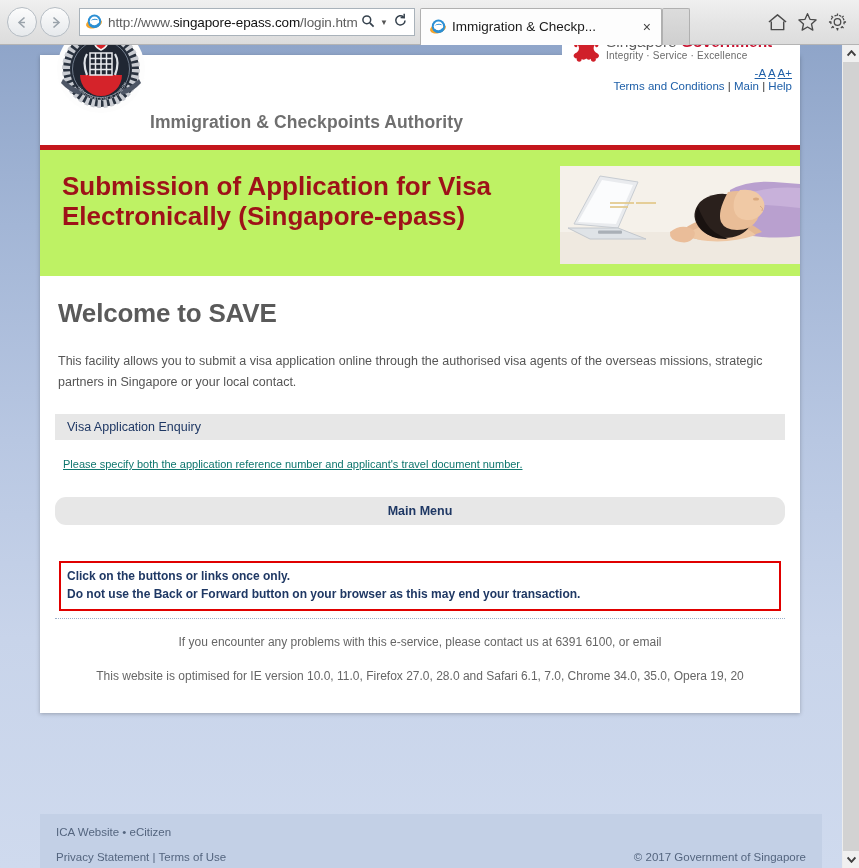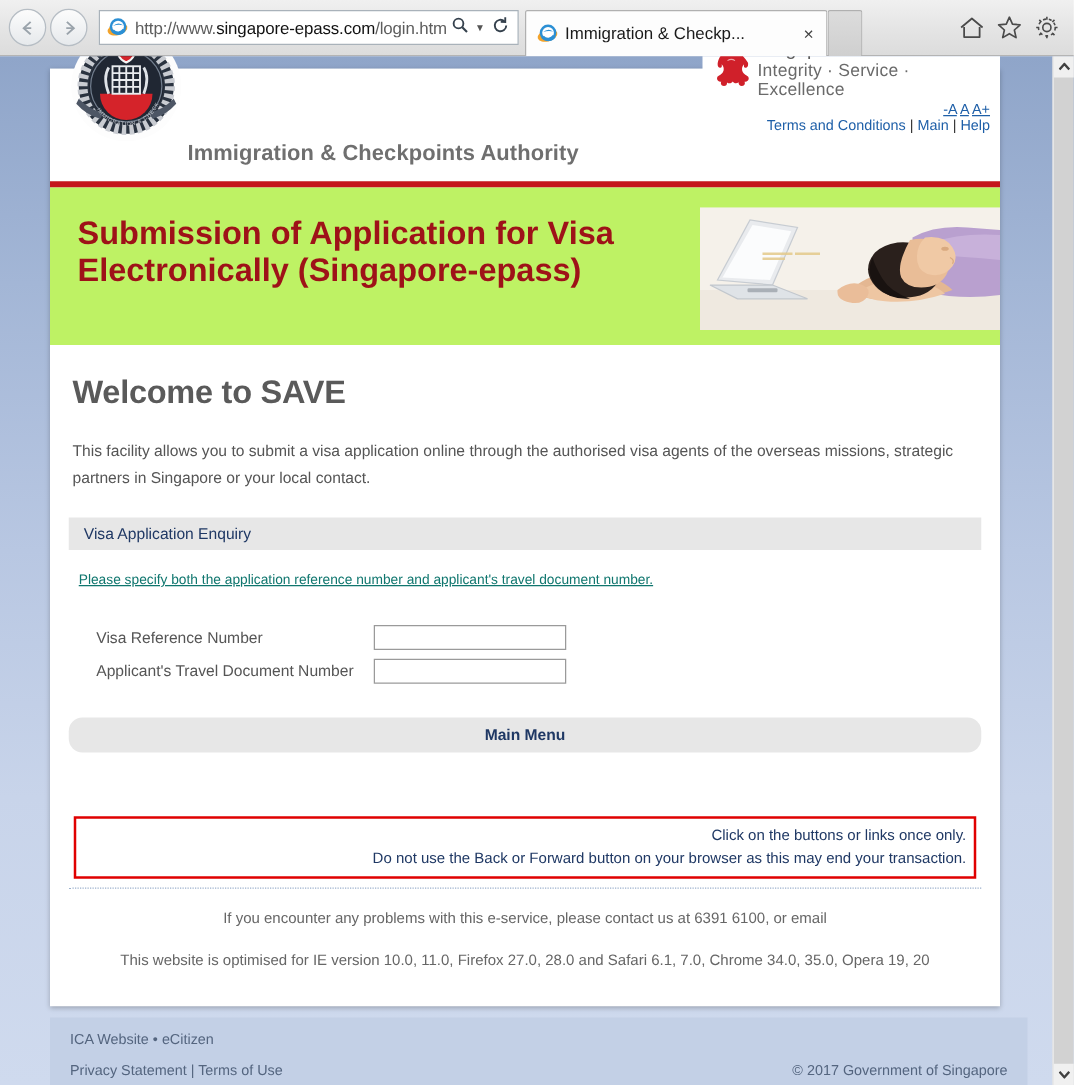--- a/index.html
+++ b/index.html
@@ -167,21 +167,21 @@
     width: 238px;
     background: #ffffff;
     padding: 4px 8px 5px 8px;
     text-align: right;
   }
   .sg-gov-row { display: flex; align-items: center; justify-content: flex-start; gap: 6px; }
   .lion-logo { width: 30px; height: 32px; flex: none; }
   .sg-gov-text { text-align: left; line-height: 1.08; }
   .sg-gov-line1 { font-size: 15.5px; color: #5b5b5b; }
   .sg-gov-line1 .gov { color: #c8102e; font-weight: bold; }
-  .sg-gov-line2 { font-size: 14px; color: #6a6a6a; letter-spacing: 0.2px; }
+  .sg-gov-line2 { font-size: 10px; color: #6a6a6a; letter-spacing: 0.2px; }
   .font-sizer { margin-top: 3px; font-size: 11.5px; color: #1e5fa8; text-align: right; }
   .font-sizer a { color: #1e5fa8; text-decoration: underline; }
   .hdr-links { margin-top: 1px; font-size: 11.5px; color: #1e5fa8; text-align: right; }
   .hdr-links a { color: #1e5fa8; }
   .hdr-links span.sep { color: #333; text-decoration: none; }
 
   
   .banner {
     position: relative;
     height: 126px;
@@ -254,26 +254,26 @@
     margin: 27px 0 0 0;
     background: #e7e7e7;
     padding: 7px 0;
     text-align: center;
     font-size: 12.5px;
     font-weight: bold;
     color: #1f3864;
     border-radius: 11px;
   }
   .warning-box {
-    margin: 51px 4px 0 4px;
+    margin: 36px 4px 0 4px;
     border: 2px solid #e00000;
     padding: 5px 6px 6px 6px;
-    text-align: right;
+    text-align: left;
     font-size: 12px;
-    font-weight: normal;
+    font-weight: bold;
     color: #1f3864;
     line-height: 1.45;
   }
   .dotted-sep {
     margin: 7px 0 0 0;
     border-top: 1px dotted #9bb0cc;
   }
   .contact-line {
     margin: 16px 0 0 0;
     text-align: center;
@@ -511,30 +511,20 @@
     <div class="content">
 
       <div class="welcome-h1">Welcome to SAVE</div>
 
       <div class="intro">This facility allows you to submit a visa application online through the authorised visa agents of the overseas missions, strategic partners in Singapore or your local contact.</div>
 
       <div class="section-bar">Visa Application Enquiry</div>
 
       <div class="instruction">Please specify both the application reference number and applicant's travel document number.</div>
 
-      <div class="form-area">
-        <div class="form-row">
-          <label class="form-label">Visa Reference Number</label>
-          <input class="form-input" type="text" value="" placeholder="" style="">
-        </div>
-        <div class="form-row">
-          <label class="form-label">Applicant's Travel Document Number</label>
-          <input class="form-input" type="text" value="" placeholder="" style="">
-        </div>
-      </div>
 
       <div class="menu-bar">Main Menu</div>
 
       <div class="warning-box">
         <div>Click on the buttons or links once only.</div>
         <div>Do not use the Back or Forward button on your browser as this may end your transaction.</div>
       </div>
 
       <div class="dotted-sep"></div>
 

